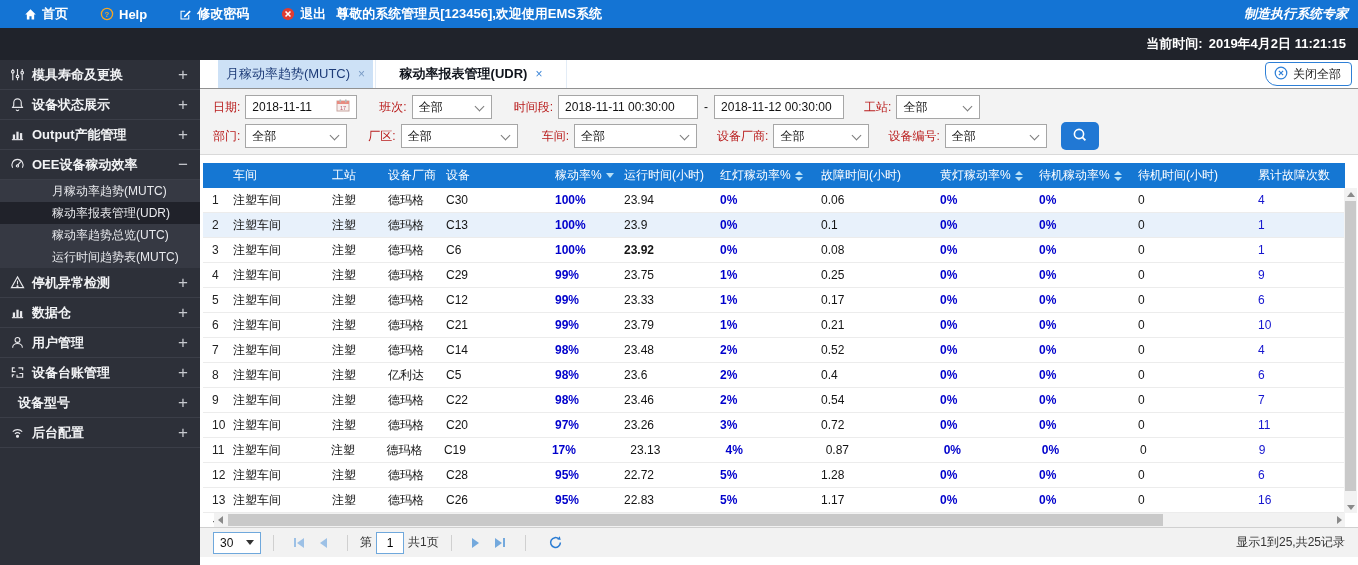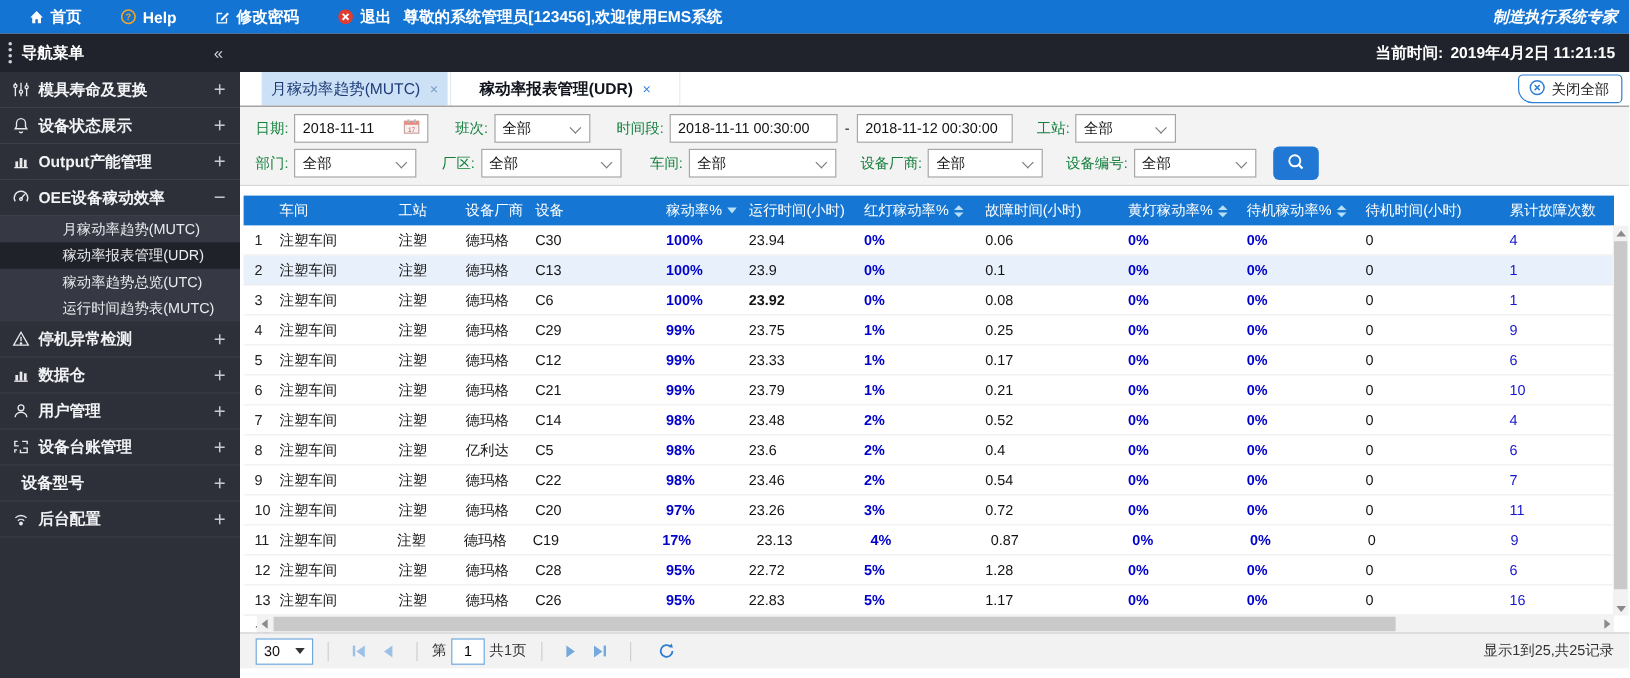--- a/index.html
+++ b/index.html
@@ -44,21 +44,21 @@
   .tab2 .tab-close{color:#3f87d8;}
   .close-all{position:absolute;right:6px;top:2px;height:24px;background:#fff;border:1px solid #2e7fd6;
              border-radius:4px 4px 4px 12px;display:flex;align-items:center;gap:5px;padding:0 10px 0 8px;
              font-size:12px;color:#222;cursor:pointer;box-sizing:border-box;}
   
   .filters{position:absolute;left:0;top:28px;width:100%;height:65px;background:#f3f3f3;
            border-top:1px solid #919191;border-bottom:1px solid #d9d9d9;box-sizing:content-box;}
   .frow{position:absolute;left:13px;display:flex;align-items:center;height:26px;}
   .frow1{top:5px;}
   .frow2{top:34px;}
-  .f-label{font-size:12px;color:#15803d;margin-right:5px;white-space:nowrap;}
+  .f-label{font-size:12px;color:#b91c1c;margin-right:5px;white-space:nowrap;}
   .inp,.sel{background:#fff;border:1px solid #a6a6a6;height:24px;box-sizing:border-box;
             display:flex;align-items:center;padding:0 6px;font-size:12px;color:#111;white-space:nowrap;}
   .sel{position:relative;padding-right:24px;cursor:pointer;}
   .sel::after{content:"";position:absolute;right:8px;top:7px;width:6px;height:6px;
               border-right:1.4px solid #7b7b7b;border-bottom:1.4px solid #7b7b7b;transform:rotate(45deg);}
   .inp-date{width:112px;justify-content:space-between;}
   .dash{margin:0 6px;}
   .search-btn{width:38px;height:28px;margin-left:14px;background:#2178d4;border:none;border-radius:5px;
               display:flex;align-items:center;justify-content:center;cursor:pointer;}
   
@@ -153,30 +153,20 @@
             </svg>
           </span>
           <span>退出</span>
         </div>
       </div>
     <div class="welcome">尊敬的系统管理员[123456],欢迎使用EMS系统</div>
     <div class="slogan">制造执行系统专家</div>
   </div>
 
   <div class="subbar">
-    <div class="subbar-left">
-      <span class="dots">
-          <i></i>
-          <i></i>
-          <i></i>
-          <i></i>
-        </span>
-      <span class="nav-title">导航菜单</span>
-      <span class="collapse">«</span>
-    </div>
     <div class="subbar-right">
       <span>当前时间:</span>
       <span>2019年4月2日 11:21:15</span>
     </div>
   </div>
 
   <div class="sidebar">
     <div id="sidebarMenu">
         <div class="menu-item">
           <span class="icn">

